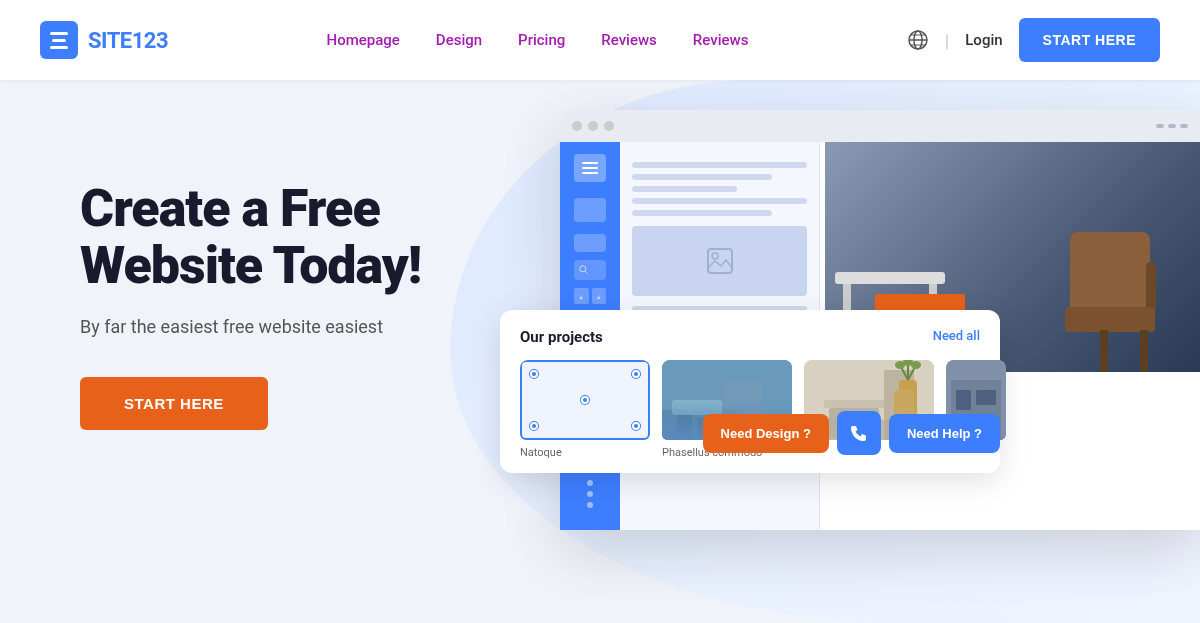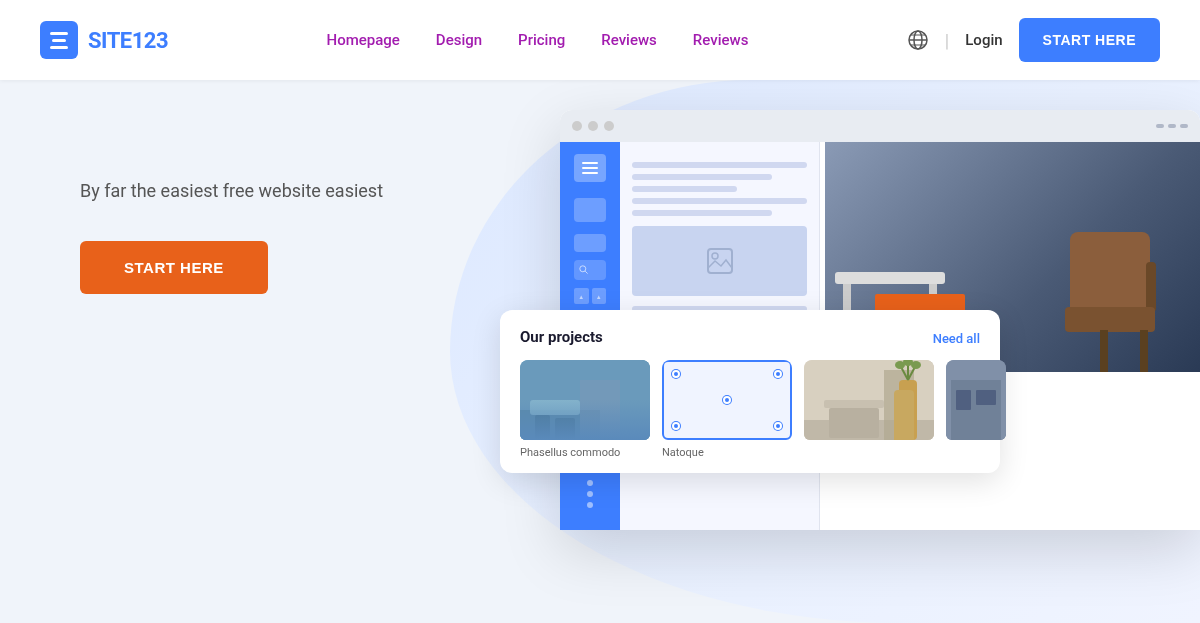--- a/index.html
+++ b/index.html
@@ -421,21 +421,21 @@
       width: 500px;
       background: #fff;
       border-radius: 12px;
       box-shadow: 0 8px 30px rgba(0,0,0,0.12);
       padding: 18px 20px 14px;
     }
 
     .projects-header {
       display: flex;
       justify-content: space-between;
-      align-items: flex-end;
+      align-items: flex-start;
       margin-bottom: 14px;
     }
     .projects-title {
       font-size: 15px;
       font-weight: 700;
       color: #1a1a2e;
     }
     .view-all {
       font-size: 13px;
       color: #3d7eff;
@@ -613,20 +613,24 @@
     <a class="login-link">Login</a>
     <button class="start-btn">START HERE</button>
   </div>
 </header>
 
 <div class="bg-blob"></div>
 
 <div class="main">
 
   <div class="left">
+    <h1 class="hero-title">
+      <span>Create a Free</span><br>
+      <span>Website Today!</span>
+    </h1>
     <p class="hero-subtitle">By far the easiest free website easiest</p>
     <button class="hero-btn">START HERE</button>
   </div>
 
   <div class="right">
 
     <div class="browser-window">
       <div class="browser-titlebar">
         <div class="browser-dot"></div>
         <div class="browser-dot"></div>
@@ -718,47 +722,47 @@
     </div>
 
     <div class="projects-card">
       <div class="projects-header">
         <span class="projects-title">Our projects</span>
         <span class="view-all">Need all</span>
       </div>
       <div class="projects-grid">
 
         <div class="project-item">
+          <div class="project-img project-img-2">
+            <div class="project-img-2-dot" style="top:8px; left:8px;"></div>
+            <div class="project-img-2-dot" style="top:8px; right:8px;"></div>
+            <div class="project-img-2-dot" style="bottom:8px; left:8px;"></div>
+            <div class="project-img-2-dot" style="bottom:8px; right:8px;"></div>
+            <div class="project-img-2-dot" style="top:calc(50% - 4px); left:calc(50% - 4px);"></div>
+          </div>
+          <div class="project-caption">Natoque</div>
+        </div>
+
+        <div class="project-item">
           <div class="project-img project-img-1">
             
             <svg width="130" height="80" viewBox="0 0 130 80">
               <rect width="130" height="80" fill="#6a9abb"></rect>
               <rect x="0" y="50" width="80" height="30" fill="#5a8aaa"></rect>
               <rect x="10" y="40" width="50" height="15" rx="3" fill="#8ab8d0" opacity="0.8"></rect>
               <rect x="15" y="55" width="15" height="25" fill="#4a7898" rx="2"></rect>
               <rect x="35" y="58" width="20" height="22" fill="#4a7898" rx="2"></rect>
               <rect x="60" y="20" width="40" height="60" fill="#7a9ab8" opacity="0.6"></rect>
               <rect x="0" y="0" width="130" height="40" fill="url(#skygrad)"></rect>
             </svg>
           </div>
           <div class="project-caption">Phasellus commodo</div>
         </div>
 
         <div class="project-item">
-          <div class="project-img project-img-2">
-            <div class="project-img-2-dot" style="top:8px; left:8px;"></div>
-            <div class="project-img-2-dot" style="top:8px; right:8px;"></div>
-            <div class="project-img-2-dot" style="bottom:8px; left:8px;"></div>
-            <div class="project-img-2-dot" style="bottom:8px; right:8px;"></div>
-            <div class="project-img-2-dot" style="top:calc(50% - 4px); left:calc(50% - 4px);"></div>
-          </div>
-          <div class="project-caption">Natoque</div>
-        </div>
-
-        <div class="project-item">
           <div class="project-img project-img-3">
             <svg width="130" height="80" viewBox="0 0 130 80">
               <rect width="130" height="80" fill="#d8d0c0"></rect>
               <rect x="0" y="60" width="130" height="20" fill="#c0b8a8"></rect>
               <rect x="80" y="10" width="30" height="70" fill="#b0a890" opacity="0.7"></rect>
               <rect x="20" y="40" width="60" height="8" rx="2" fill="#c8c0b0"></rect>
               <rect x="25" y="48" width="50" height="30" fill="#b8b0a0" rx="2"></rect>
 
               <rect x="95" y="20" width="18" height="60" rx="4" fill="#c8a050"></rect>
 
@@ -778,16 +782,25 @@
             <svg width="60" height="80" viewBox="0 0 60 80">
               <rect width="60" height="80" fill="#8090a8"></rect>
               <rect x="5" y="20" width="50" height="60" fill="#6a7a92" opacity="0.7"></rect>
               <rect x="10" y="30" width="15" height="20" fill="#506080" rx="1"></rect>
               <rect x="30" y="30" width="20" height="15" fill="#506080" rx="1"></rect>
             </svg>
           </div>
         </div>
       </div>
 
+      <div class="chat-buttons">
+        <button class="chat-btn-design">Need Design ?</button>
+        <button class="chat-btn-phone">
+          <svg width="20" height="20" viewBox="0 0 20 20" fill="white">
+            <path d="M3 3h4l1.5 4-2 1.5c1 2 3 4 5 5L13 11l4 1.5V16c0 1-1 2-2 2C6 18 2 10 2 5c0-1 .9-2 1-2z"></path>
+          </svg>
+        </button>
+        <button class="chat-btn-help">Need Help ?</button>
+      </div>
     </div>
 
   </div>
 </div>
 
 </body></html>

